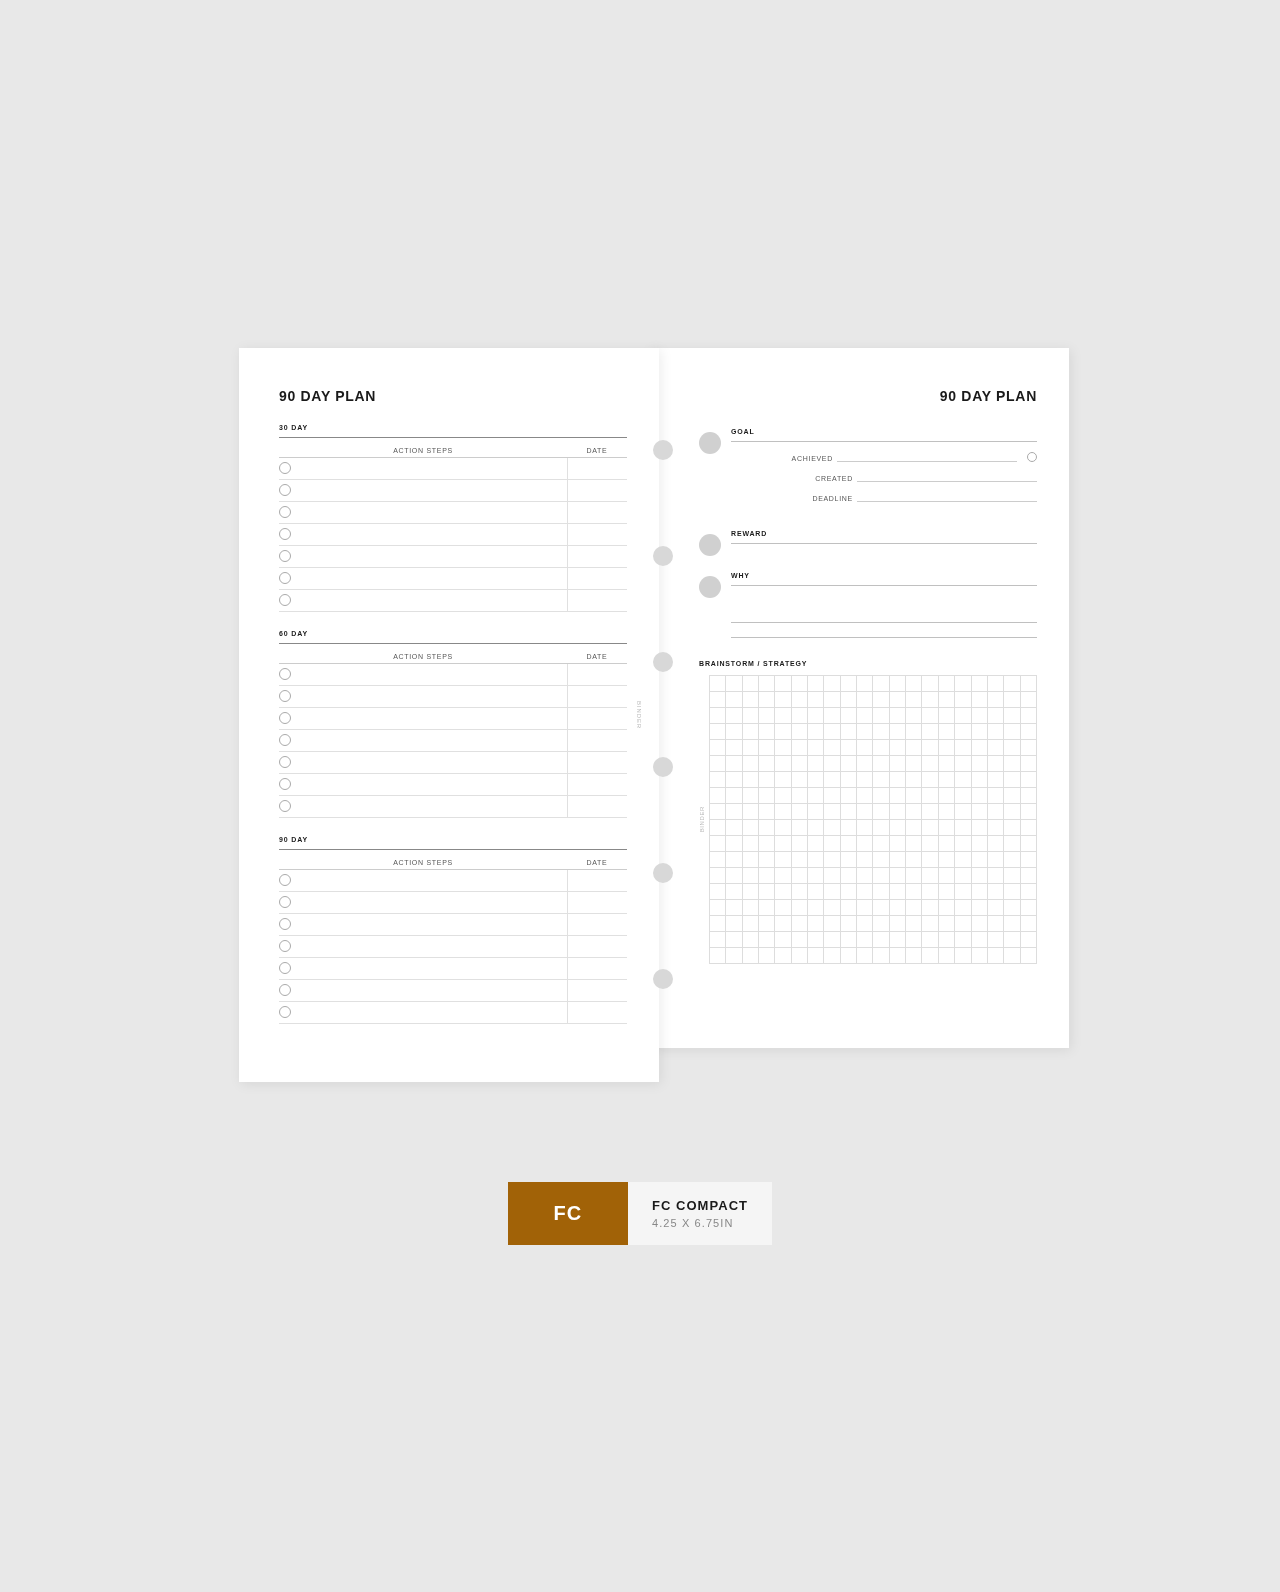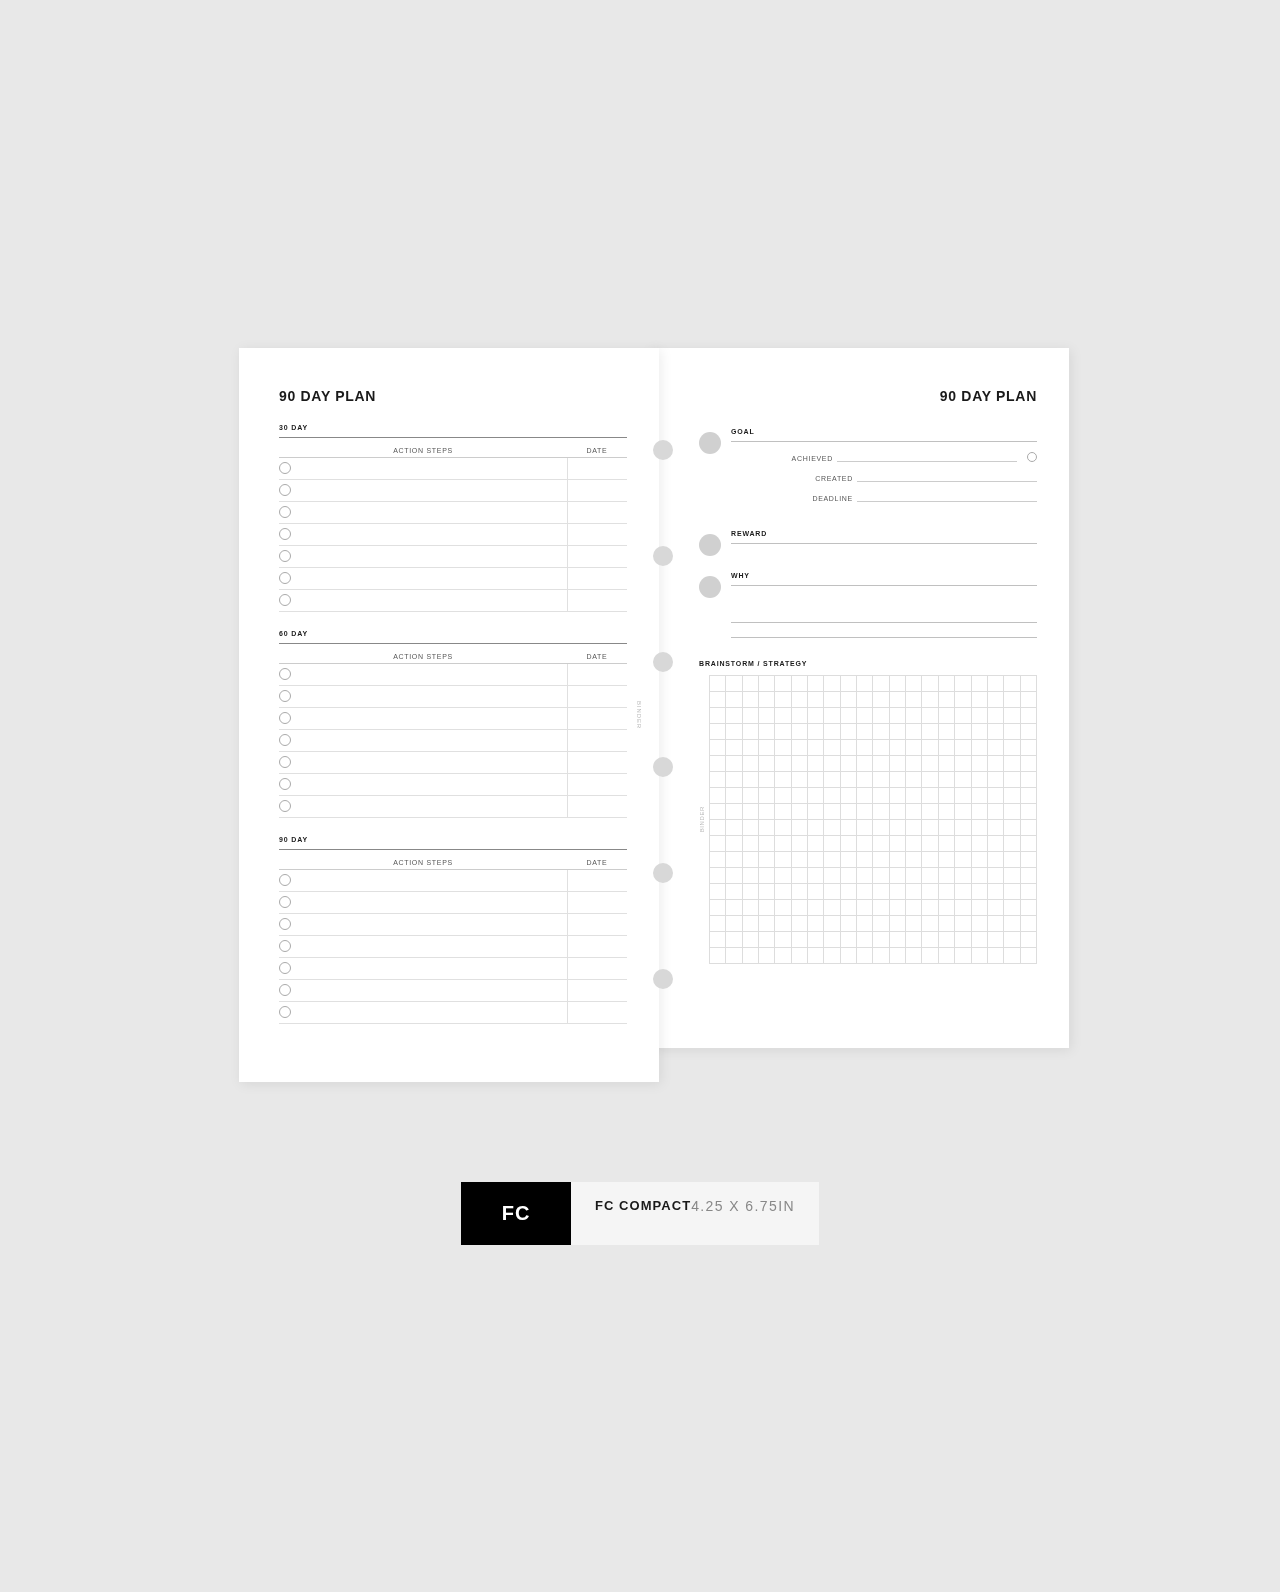--- a/index.html
+++ b/index.html
@@ -297,49 +297,50 @@
 
     
     .badge-area {
       display: flex;
       align-items: stretch;
       gap: 0;
       margin-top: 40px;
     }
 
     .badge-fc {
-      background: #000000;
+      background: #a16207;
       color: #fff;
-      width: 110px;
+      width: 120px;
       display: flex;
       align-items: center;
       justify-content: center;
       font-size: 20px;
       font-weight: 700;
       letter-spacing: 0.05em;
       padding: 20px;
     }
 
     .badge-info {
       background: #f5f5f5;
       padding: 16px 24px;
       display: flex;
+      flex-direction: column;
       justify-content: center;
     }
 
     .badge-title {
       font-size: 13px;
       font-weight: 700;
       letter-spacing: 0.08em;
       color: #1a1a1a;
       margin-bottom: 4px;
     }
 
     .badge-subtitle {
-      font-size: 14px;
+      font-size: 11px;
       letter-spacing: 0.1em;
       color: #888;
     }
   </style>
 </head>
 <body>
 
 <div class="pages-container">
 
   <div class="page-left">

